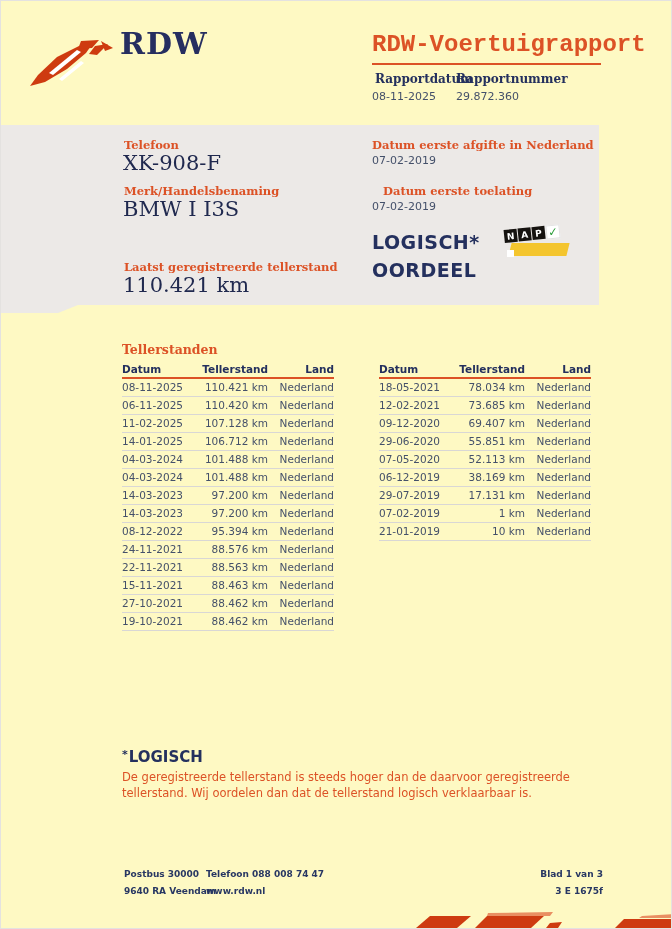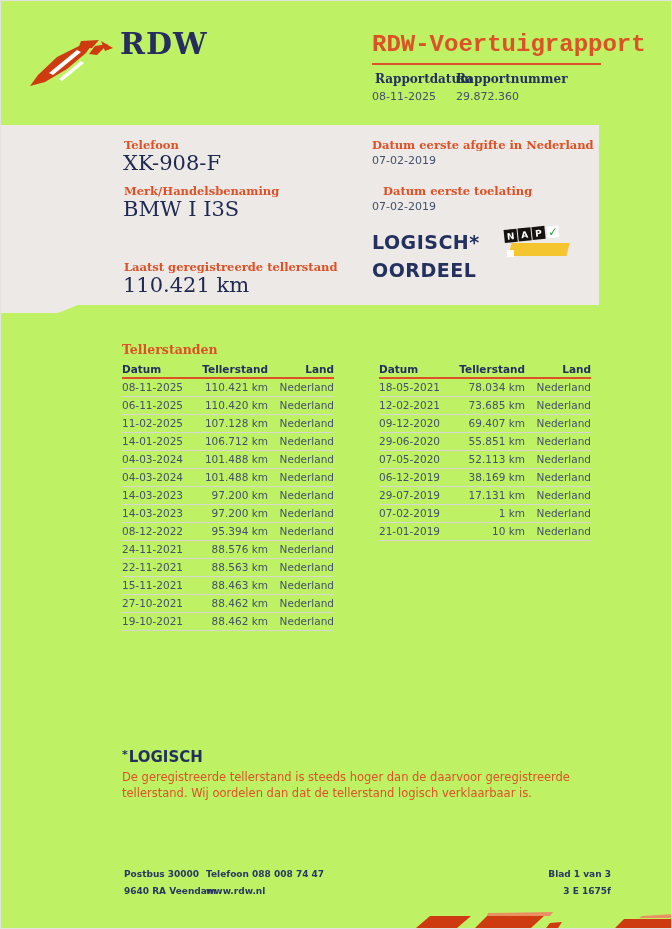--- a/index.html
+++ b/index.html
@@ -2,21 +2,21 @@
 <html style="--orange: #DC5226; --logo-red: #CE3B10; --stripe-light: #E98F62; --navy: #24305E; --text: #44506A; --panel: #ECE9E7; --row-line: #D9D7D5; --nap-yellow: #F4C52E; --nap-green: #2E9E3C;"><head>
 <meta charset="utf-8">
 <style>
   :root{
     --orange:#DC5226; --logo-red:#CE3B10; --stripe-light:#E98F62;
     --navy:#24305E; --text:#44506A; --panel:#ECE9E7; --row-line:#D9D7D5;
     --nap-yellow:#F4C52E; --nap-green:#2E9E3C;
   }
   *{margin:0;padding:0;box-sizing:border-box}
   body{background:#fff;font-family:"DejaVu Sans",sans-serif}
-  .page{position:relative;width:672px;height:929px;background:#bef264;
+  .page{position:relative;width:672px;height:929px;background:#fef9c3;
         border:1px solid #E4E2E0;overflow:hidden}
 
   
   .logo-flame{position:absolute;left:28px;top:39px;width:86px;height:47px}
   .logo-word{position:absolute;left:119px;top:25px;font-family:"DejaVu Serif",serif;
              font-weight:bold;font-size:30px;color:#262E60;letter-spacing:1px}
   .doc-title{position:absolute;left:371px;top:30px;font-family:Liberation Mono, monospace;
              font-weight:bold;font-size:24px;color:var(--orange)}
   .title-rule{position:absolute;left:371px;top:62px;width:229px;height:2px;background:var(--orange)}
   .meta-label{position:absolute;top:71px;font-family:"DejaVu Serif",serif;font-weight:bold;
@@ -57,21 +57,21 @@
   td{font-size:10.5px;color:var(--text);height:18px;border-bottom:1px solid var(--row-line);padding:0}
 
   
   .verdict-head{position:absolute;left:121px;top:747px;font-weight:bold;font-size:15px;color:var(--navy)}
   .verdict-head .ast{font-size:11px;position:relative;top:-4px;margin-right:1px}
   .verdict-body{position:absolute;left:121px;top:769px;width:505px;font-size:11.5px;
                 line-height:15.5px;color:var(--orange)}
 
   
   .foot{position:absolute;font-size:9px;font-weight:bold;color:#283763}
-  .foot.right{text-align:right;right:60px}
+  .foot.right{text-align:right;right:68px}
 
   .stripes{position:absolute;left:0;bottom:0;width:672px;height:18px}
 </style>
 </head>
 <body>
 
 <div class="page">
 
   <svg class="logo-flame" viewBox="0 0 86 47">
     <path d="M1 46 L9 35 L28 17 L50 6 L64 3 L57 13 L38 29 L16 42 Z" fill="var(--logo-red)"></path>

